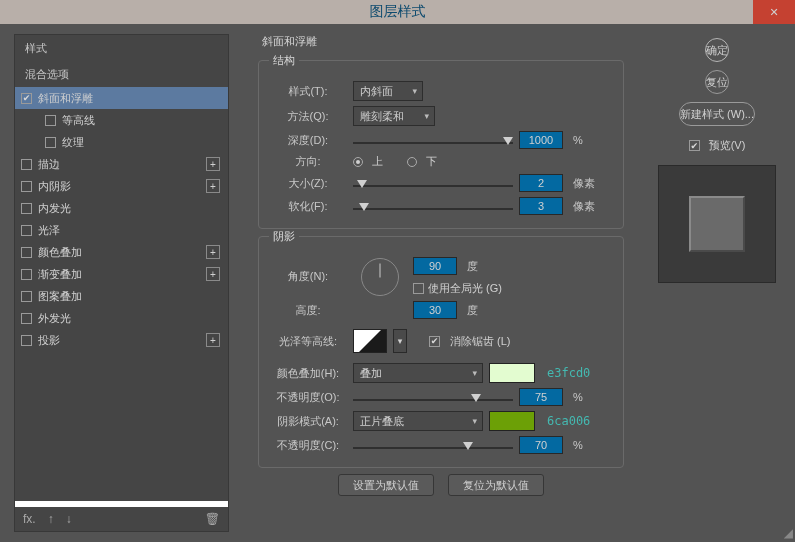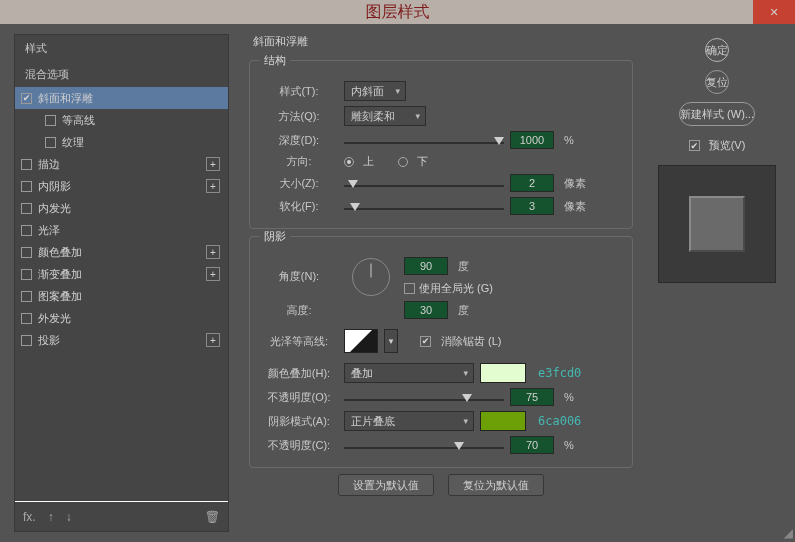--- a/index.html
+++ b/index.html
@@ -1,45 +1,45 @@
 <!DOCTYPE html>
 <html><head>
 <meta charset="utf-8">
 <style>
 *{box-sizing:border-box;margin:0;padding:0;font-family:Tahoma,"Microsoft YaHei",sans-serif;font-size:11px;color:#d0d0d0}
 body{background:#535353;width:795px;height:542px;overflow:hidden}
 .titlebar{height:24px;background:#b8afa9;position:relative;display:flex;align-items:center;justify-content:center}
-.titlebar .title{color:#7f1d1d;font-size:16px}
+.titlebar .title{color:#0c4a6e;font-size:14px}
 .close-btn{position:absolute;right:0;top:0;width:42px;height:24px;background:#c54131;color:#fff;display:flex;align-items:center;justify-content:center;font-size:12px;cursor:pointer}
-.body{padding:10px 14px 10px 14px;display:flex;gap:16px;height:518px}
+.body{padding:10px 14px 10px 14px;display:flex;gap:25px;height:518px}
 .left-col{width:215px;background:#454545;border:1px solid #383838;display:flex;flex-direction:column}
 .left-col .hdr{padding:6px 10px;color:#c8c8c8}
 .left-col .sub{padding:5px 10px 5px 10px;color:#c8c8c8}
 .style-item{display:flex;align-items:center;padding:4px 8px 4px 6px;height:22px;cursor:pointer;gap:6px}
 .style-item.indent{padding-left:30px}
 .style-item.active{background:#5c7aa0}
 .style-item .cb{width:11px;height:11px;border:1px solid #9a9a9a;display:flex;align-items:center;justify-content:center}
 .style-item .cb.checked::after{content:"✔";font-size:9px;line-height:9px;color:#d8d8d8}
 .style-item .lbl{flex:1}
 .style-item .plus{width:14px;height:14px;border:1px solid #8a8a8a;display:flex;align-items:center;justify-content:center;font-size:10px;margin-left:auto}
-.left-bottom{margin-top:auto;height:30px;border-top:1px solid #ffffff;display:flex;align-items:center;padding:0 8px;gap:12px}
+.left-bottom{margin-top:auto;height:30px;border-top:6px solid #ffffff;display:flex;align-items:center;padding:0 8px;gap:12px}
 .left-bottom .ic{color:#a8a8a8;cursor:pointer;font-size:12px}
 .left-bottom .trash{margin-left:auto}
 .mid-col{flex:1;padding:0 4px}
 fieldset{border:1px solid #6a6a6a;border-radius:4px;padding:8px 10px 8px 10px;margin-bottom:0}
 legend{padding:0 4px;color:#d8d8d8}
 .main-title{color:#d8d8d8;margin-bottom:4px;padding-left:4px}
 .row{display:flex;align-items:center;margin:5px 0;gap:6px}
 .row .rlabel{width:78px;text-align:center;color:#c8c8c8}
 .sel{background:#4a4a4a;border:1px solid #2d2d2d;height:20px;display:flex;align-items:center;padding:0 6px;position:relative;cursor:pointer}
 .sel .caret{position:absolute;right:5px;font-size:9px;color:#bbb}
 .slider{height:14px;position:relative;flex:1;max-width:160px}
 .slider .track{position:absolute;top:9px;left:0;right:0;height:2px;background:#2f2f2f}
 .slider .thumb{position:absolute;top:4px;width:0;height:0;border-left:5px solid transparent;border-right:5px solid transparent;border-top:8px solid #d0d0d0}
-.numbox{width:44px;height:18px;background:#14532d;border:1px solid #282828;text-align:center;line-height:16px}
+.numbox{width:44px;height:18px;background:#0369a1;border:1px solid #282828;text-align:center;line-height:16px}
 .unit{color:#c8c8c8;margin-left:4px}
 .radio{width:10px;height:10px;border:1px solid #aaa;border-radius:50%;display:inline-flex;align-items:center;justify-content:center;margin-right:3px;cursor:pointer}
 .radio.checked::after{content:"";width:4px;height:4px;border-radius:50%;background:#d0d0d0}
 .chk{width:11px;height:11px;border:1px solid #9a9a9a;display:inline-flex;align-items:center;justify-content:center;margin-right:4px;cursor:pointer}
 .chk.checked::after{content:"✔";font-size:9px;color:#d8d8d8}
 .angle-dial{width:38px;height:38px;border:1px solid #888;border-radius:50%;margin:0 8px;position:relative}
 .angle-dial::after{content:"";position:absolute;left:50%;top:50%;width:14px;height:1px;background:#ccc;transform-origin:left center;transform:rotate(-90deg)}
 .gloss-swatch{width:34px;height:24px;border:1px solid #222;background:linear-gradient(135deg,#fff 49%,#1a1a1a 51%);cursor:pointer}
 .gloss-caret{width:14px;height:24px;background:#4a4a4a;border:1px solid #2a2a2a;display:flex;align-items:center;justify-content:center;font-size:9px;cursor:pointer}
 .color-swatch{width:46px;height:20px;border:1px solid #222;cursor:pointer}
@@ -133,21 +133,21 @@
     </div>
   </div>
 
   <div class="mid-col">
     <div class="main-title">斜面和浮雕</div>
 
     <fieldset>
       <legend>结构</legend>
       <div class="row">
         <span class="rlabel">样式(T):</span>
-        <div class="sel" style="width:62px">
+        <div class="sel" style="width:70px">
             <span>内斜面</span>
             <span class="caret">▾</span>
           </div>
       </div>
       <div class="row">
         <span class="rlabel">方法(Q):</span>
         <div class="sel" style="width:82px">
             <span>雕刻柔和</span>
             <span class="caret">▾</span>
           </div>

